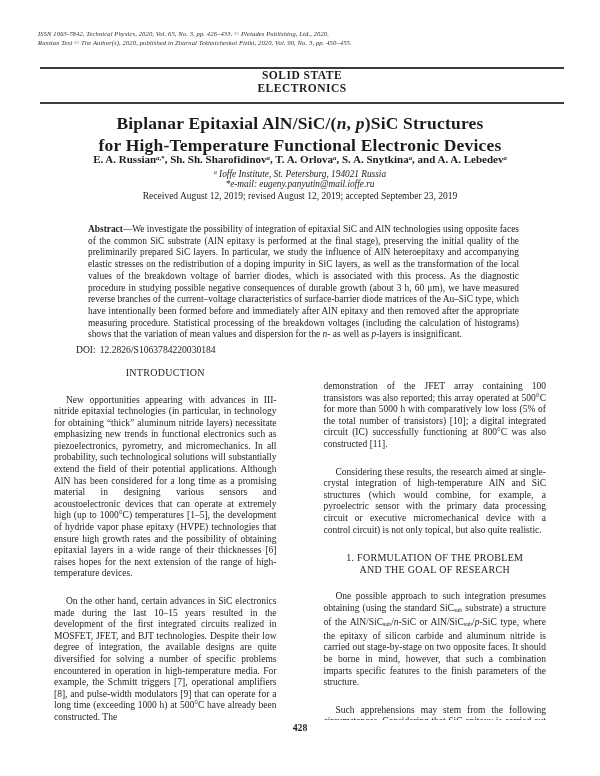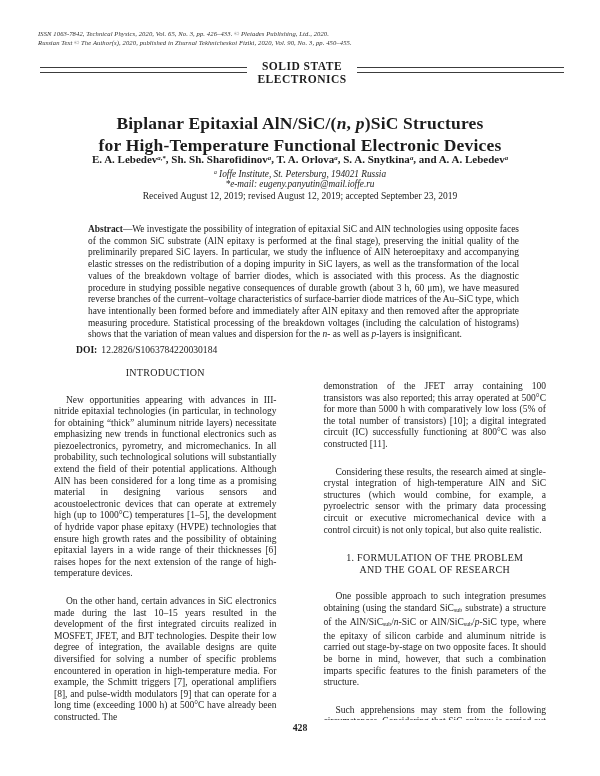--- a/index.html
+++ b/index.html
@@ -4,41 +4,41 @@
 <style>
   html,body{margin:0;padding:0;background:#fff;}
   .page{
     position:relative;width:600px;height:776px;background:#ffffff;
     font-family:"Liberation Serif","DejaVu Serif",serif;color:#1c1c1c;overflow:hidden;
   }
   
   .masthead{position:absolute;top:29px;left:38px;right:30px;font-style:italic;
     font-size:6.6px;line-height:9px;color:#2f2f2f;letter-spacing:0.1px;}
   
-  .section-banner{position:absolute;top:60px;left:40px;right:36px;display:flex;}
+  .section-banner{position:absolute;top:60px;left:40px;right:36px;display:flex;flex-direction:column;}
   .banner-rule{flex:1;height:4px;border-top:1px solid #3c3c3c;border-bottom:1px solid #3c3c3c;margin-top:7px;}
   .banner-text{padding:0 10px;font-weight:bold;font-size:11.5px;line-height:13px;text-align:center;letter-spacing:0.5px;white-space:nowrap;}
   
   .title{position:absolute;top:100px;left:15px;right:15px;margin:12px;text-align:center;
     font-size:17.5px;line-height:22px;font-weight:bold;letter-spacing:0.2px;}
   .title div{white-space:nowrap;}
   .authors{position:absolute;top:151px;left:15px;right:15px;text-align:center;
     font-weight:bold;font-size:11px;line-height:13px;white-space:nowrap;}
   .affiliation{position:absolute;top:167px;left:15px;right:15px;text-align:center;
     font-style:italic;font-size:9.3px;line-height:11px;}
   .email{position:absolute;top:179px;left:15px;right:15px;text-align:center;
     font-style:italic;font-size:9.3px;line-height:11px;}
   .received{position:absolute;top:191px;left:15px;right:15px;text-align:center;
     font-size:9.5px;line-height:11px;}
   
   .abstract{position:absolute;top:212px;left:76px;width:431px;margin:12px;
     font-size:9.4px;line-height:11.7px;text-align:justify;}
   
   .doi{position:absolute;top:344px;left:76px;font-size:9.6px;}
-  .doi-label{font-weight:bold;margin-right:4px;}
+  .doi-label{font-weight:normal;margin-right:4px;}
   
   .columns{position:absolute;top:365px;left:38px;right:38px;height:355px;
     display:flex;gap:15px;overflow:hidden;}
   .col{flex:1;min-width:0;font-size:9.5px;line-height:11.6px;text-align:justify;}
   .col h2{margin:2px 0 14px;text-align:center;font-size:10px;line-height:11.5px;
     font-weight:normal;letter-spacing:0.3px;}
   .col h2.mid{margin:13px 0 9px;}
   .col p{margin:16px;text-indent:12px;}
   .col p.noindent{text-indent:0;}
   .col p.gap{margin-top:11px;}
@@ -67,21 +67,21 @@
       <div>ELECTRONICS</div>
     </span>
     <span class="banner-rule"></span>
   </div>
 
   <h1 class="title">
     <div><span>Biplanar Epitaxial AlN/SiC/(</span><span class="rt-i">n</span><span>, </span><span class="rt-i">p</span><span>)SiC Structures</span></div>
     <div>for High-Temperature Functional Electronic Devices</div>
   </h1>
 
-  <div class="authors"><span>E. A. Lebedev</span><span class="rt-sup rt-i">a</span><span class="rt-sup">,*</span><span>, Sh. Sh. Sharofidinov</span><span class="rt-sup rt-i">a</span><span>, T. A. Orlova</span><span class="rt-sup rt-i">a</span><span>, S. A. Snytkina</span><span class="rt-sup rt-i">a</span><span>, and A. A. Lebedev</span><span class="rt-sup rt-i">a</span></div>
+  <div class="authors"><span>E. A. Russian</span><span class="rt-sup rt-i">a</span><span class="rt-sup">,*</span><span>, Sh. Sh. Sharofidinov</span><span class="rt-sup rt-i">a</span><span>, T. A. Orlova</span><span class="rt-sup rt-i">a</span><span>, S. A. Snytkina</span><span class="rt-sup rt-i">a</span><span>, and A. A. Lebedev</span><span class="rt-sup rt-i">a</span></div>
   <div class="affiliation"><span class="rt-sup">a</span><span> Ioffe Institute, St. Petersburg, 194021 Russia</span></div>
   <div class="email">*e-mail: eugeny.panyutin@mail.ioffe.ru</div>
   <div class="received">Received August 12, 2019; revised August 12, 2019; accepted September 23, 2019</div>
 
   <p class="abstract"><span class="rt-b">Abstract</span><span>—We investigate the possibility of integration of epitaxial SiC and AlN technologies using opposite faces of the common SiC substrate (AlN epitaxy is performed at the final stage), preserving the initial quality of the preliminarily prepared SiC layers. In particular, we study the influence of AlN heteroepitaxy and accompanying elastic stresses on the redistribution of a doping impurity in SiC layers, as well as the transformation of the local values of the breakdown voltage of barrier diodes, which is associated with this process. As the diagnostic procedure in studying possible negative consequences of durable growth (about 3 h, 60 μm), we have measured reverse branches of the current–voltage characteristics of surface-barrier diode matrices of the Au–SiC type, which have intentionally been formed before and immediately after AlN epitaxy and then removed after the appropriate measuring procedure. Statistical processing of the breakdown voltages (including the calculation of histograms) shows that the variation of mean values and dispersion for the </span><span class="rt-i">n</span><span>- as well as </span><span class="rt-i">p</span><span>-layers is insignificant.</span></p>
 
   <div class="doi">
     <span class="doi-label">DOI:</span><span>12.2826/S1063784220030184</span>
   </div>
 

